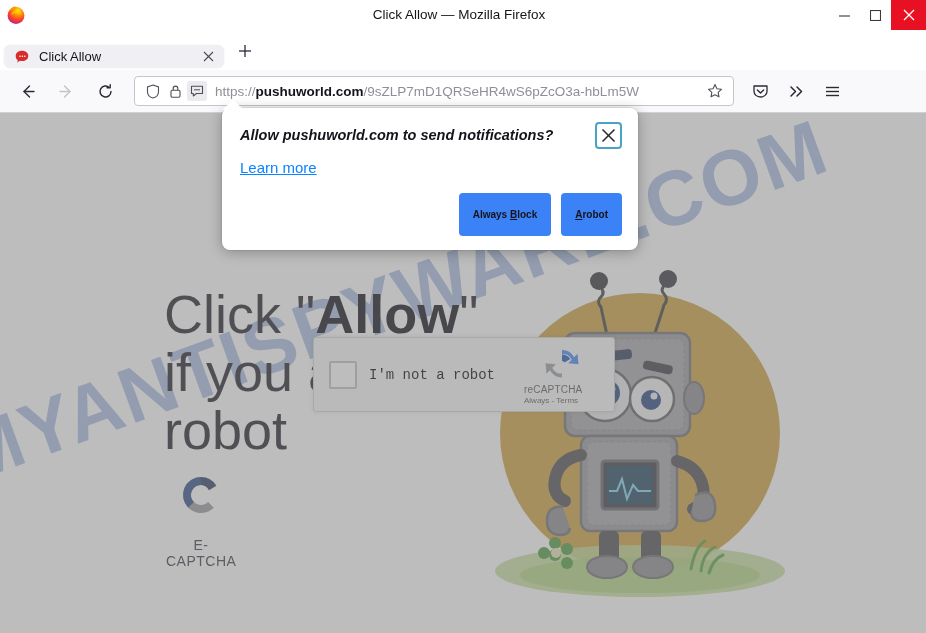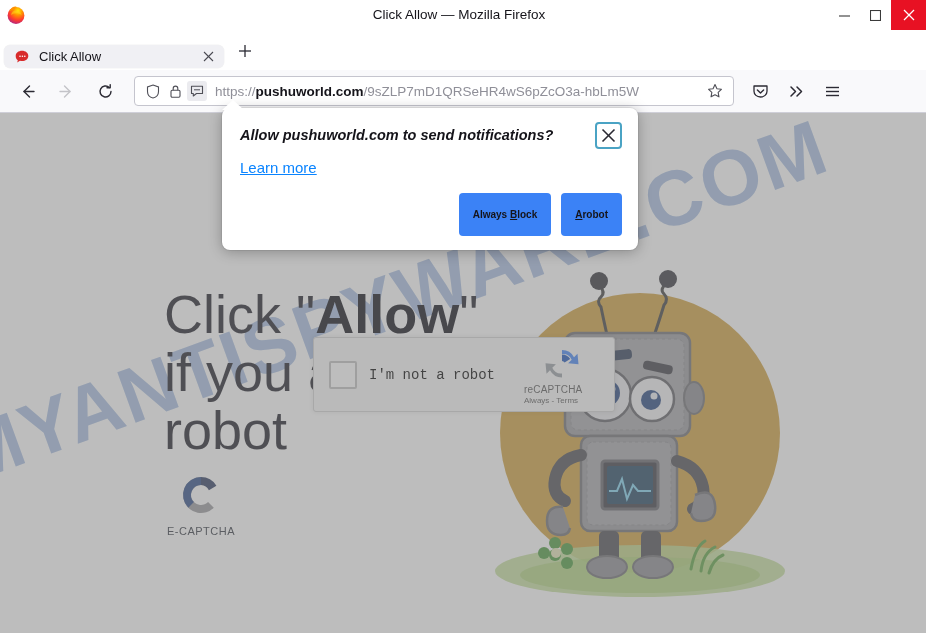--- a/index.html
+++ b/index.html
@@ -105,21 +105,21 @@
   #headline {
     position: absolute; left: 164px; top: 172px;
     font-size: 54px; line-height: 58px; color: #1b1b24;
     font-weight: 400; width: 320px;
     font-family: "Liberation Sans", sans-serif;
   }
   #headline b { font-weight: 700; color: #0b0b14; }
 
   
   #ecaptcha { position: absolute; left: 166px; top: 360px; width: 70px; text-align:center; }
-  #ecaptcha-label { font-size: 11px; color: #333842; margin-top: 4px; letter-spacing:.5px;}
+  #ecaptcha-label { font-size: 14px; color: #333842; margin-top: 16px; letter-spacing:.5px;}
 
   
   #robot-art { position: absolute; left: 495px; top: 110px; width: 290px; height: 390px; }
 
   
   #recaptcha {
     position: absolute; left: 313px; top: 224px;
     width: 302px; height: 75px;
     background: #f9f9f9; border: 1px solid #d3d3d3; border-radius: 3px;
     box-shadow: 0 0 4px 1px rgba(0,0,0,.08);

